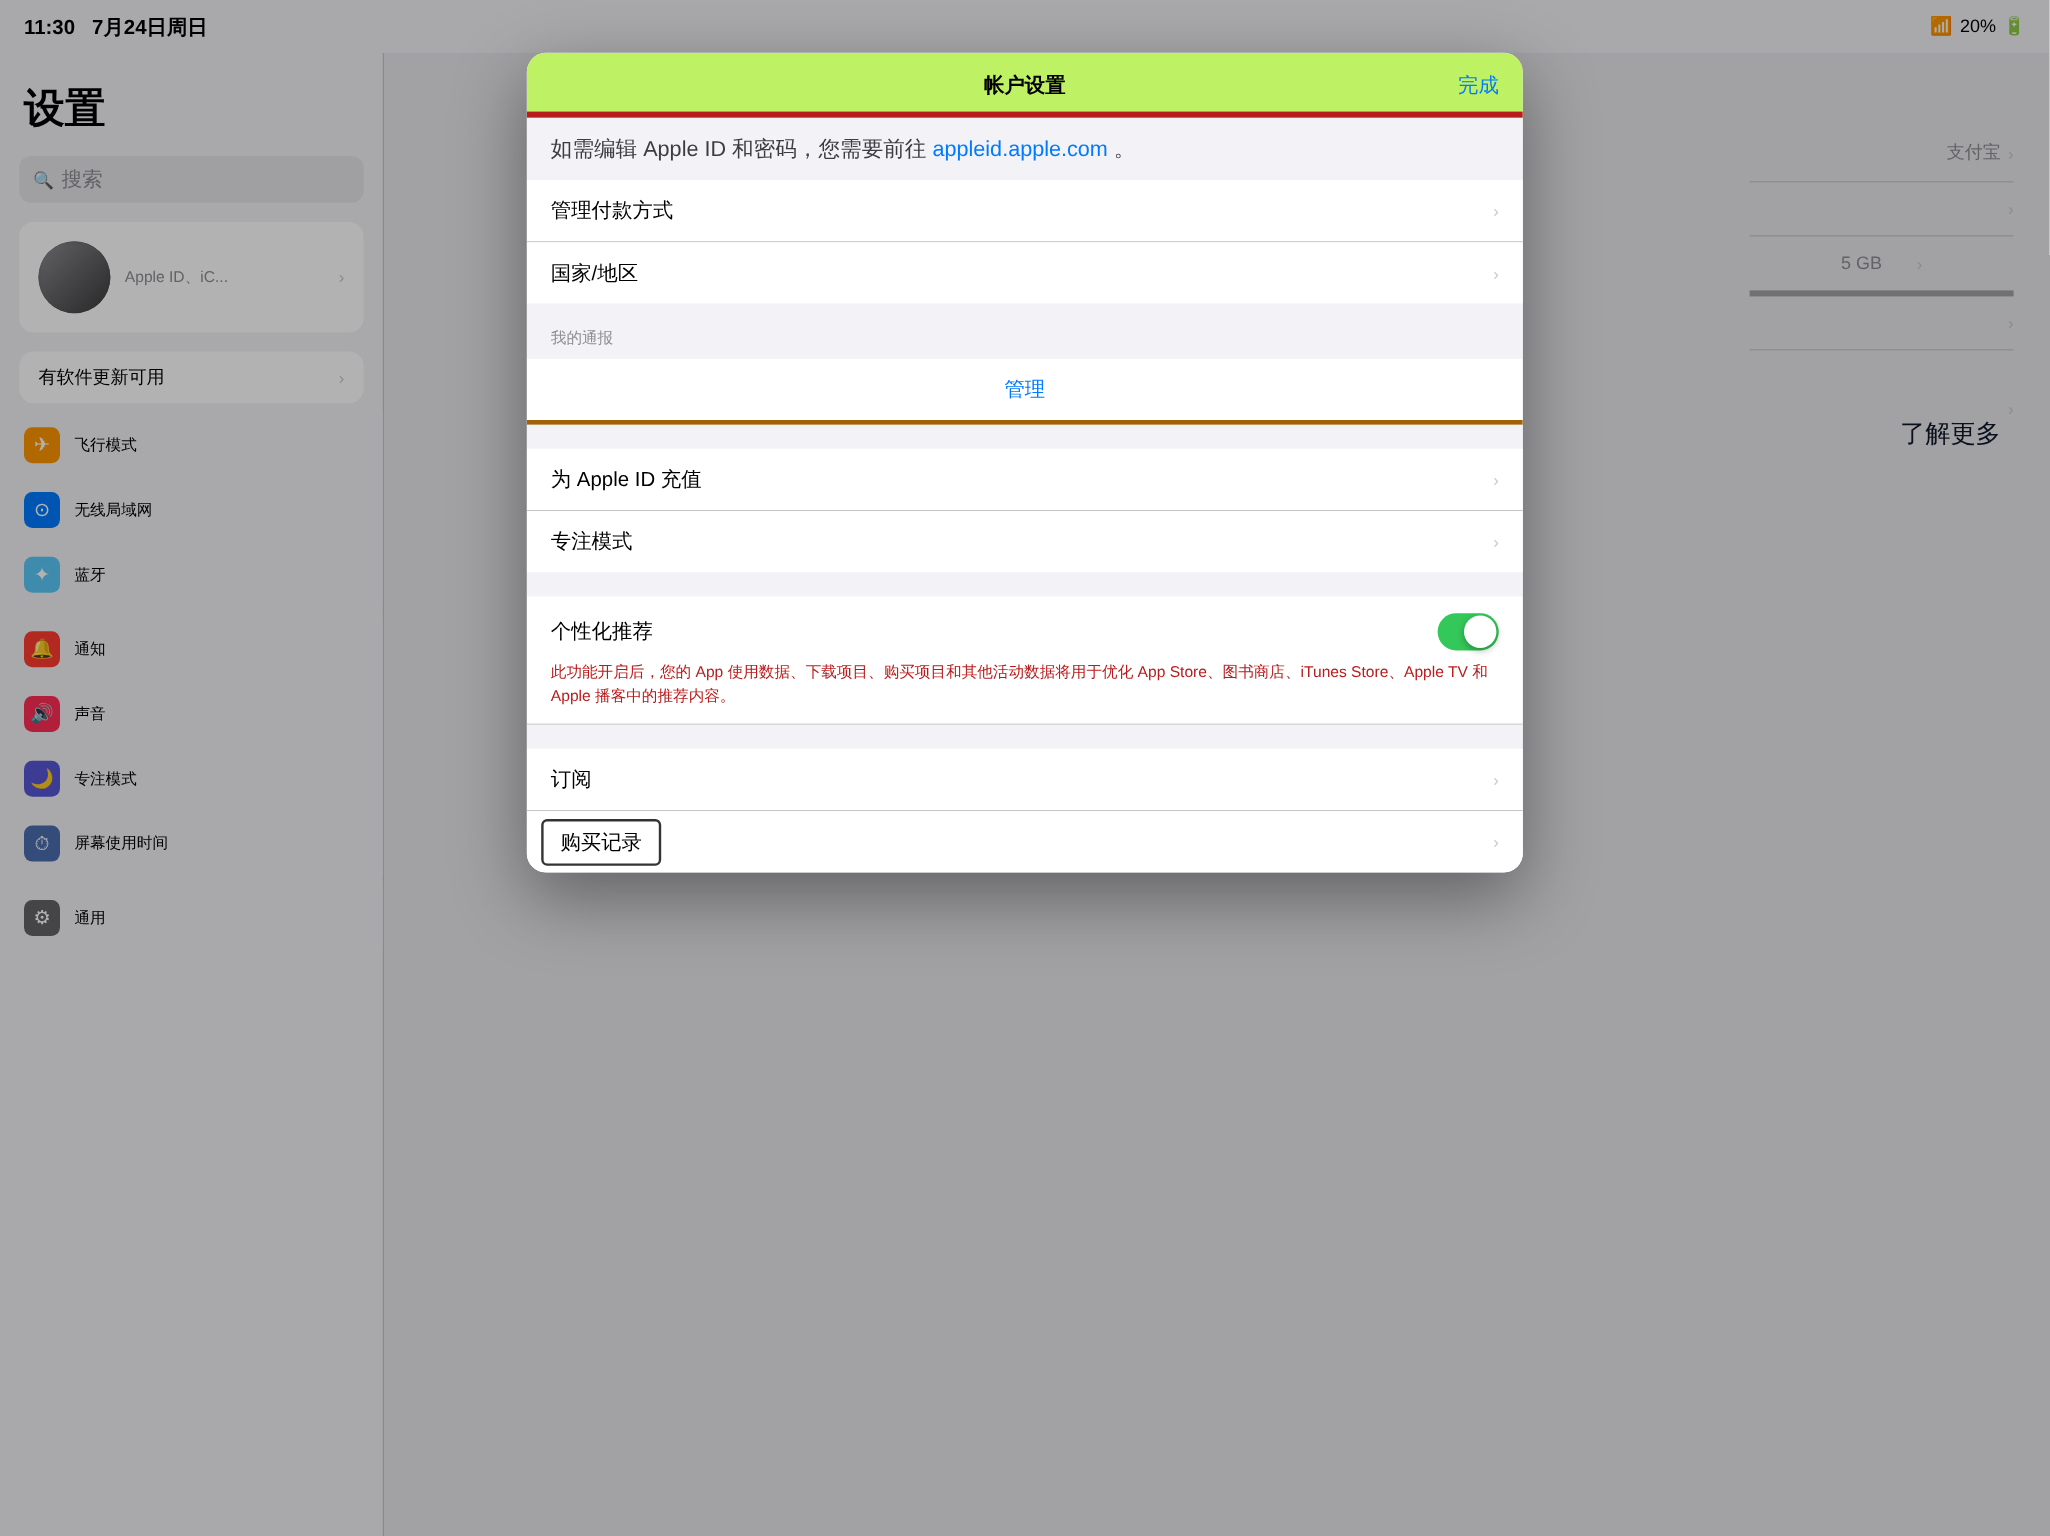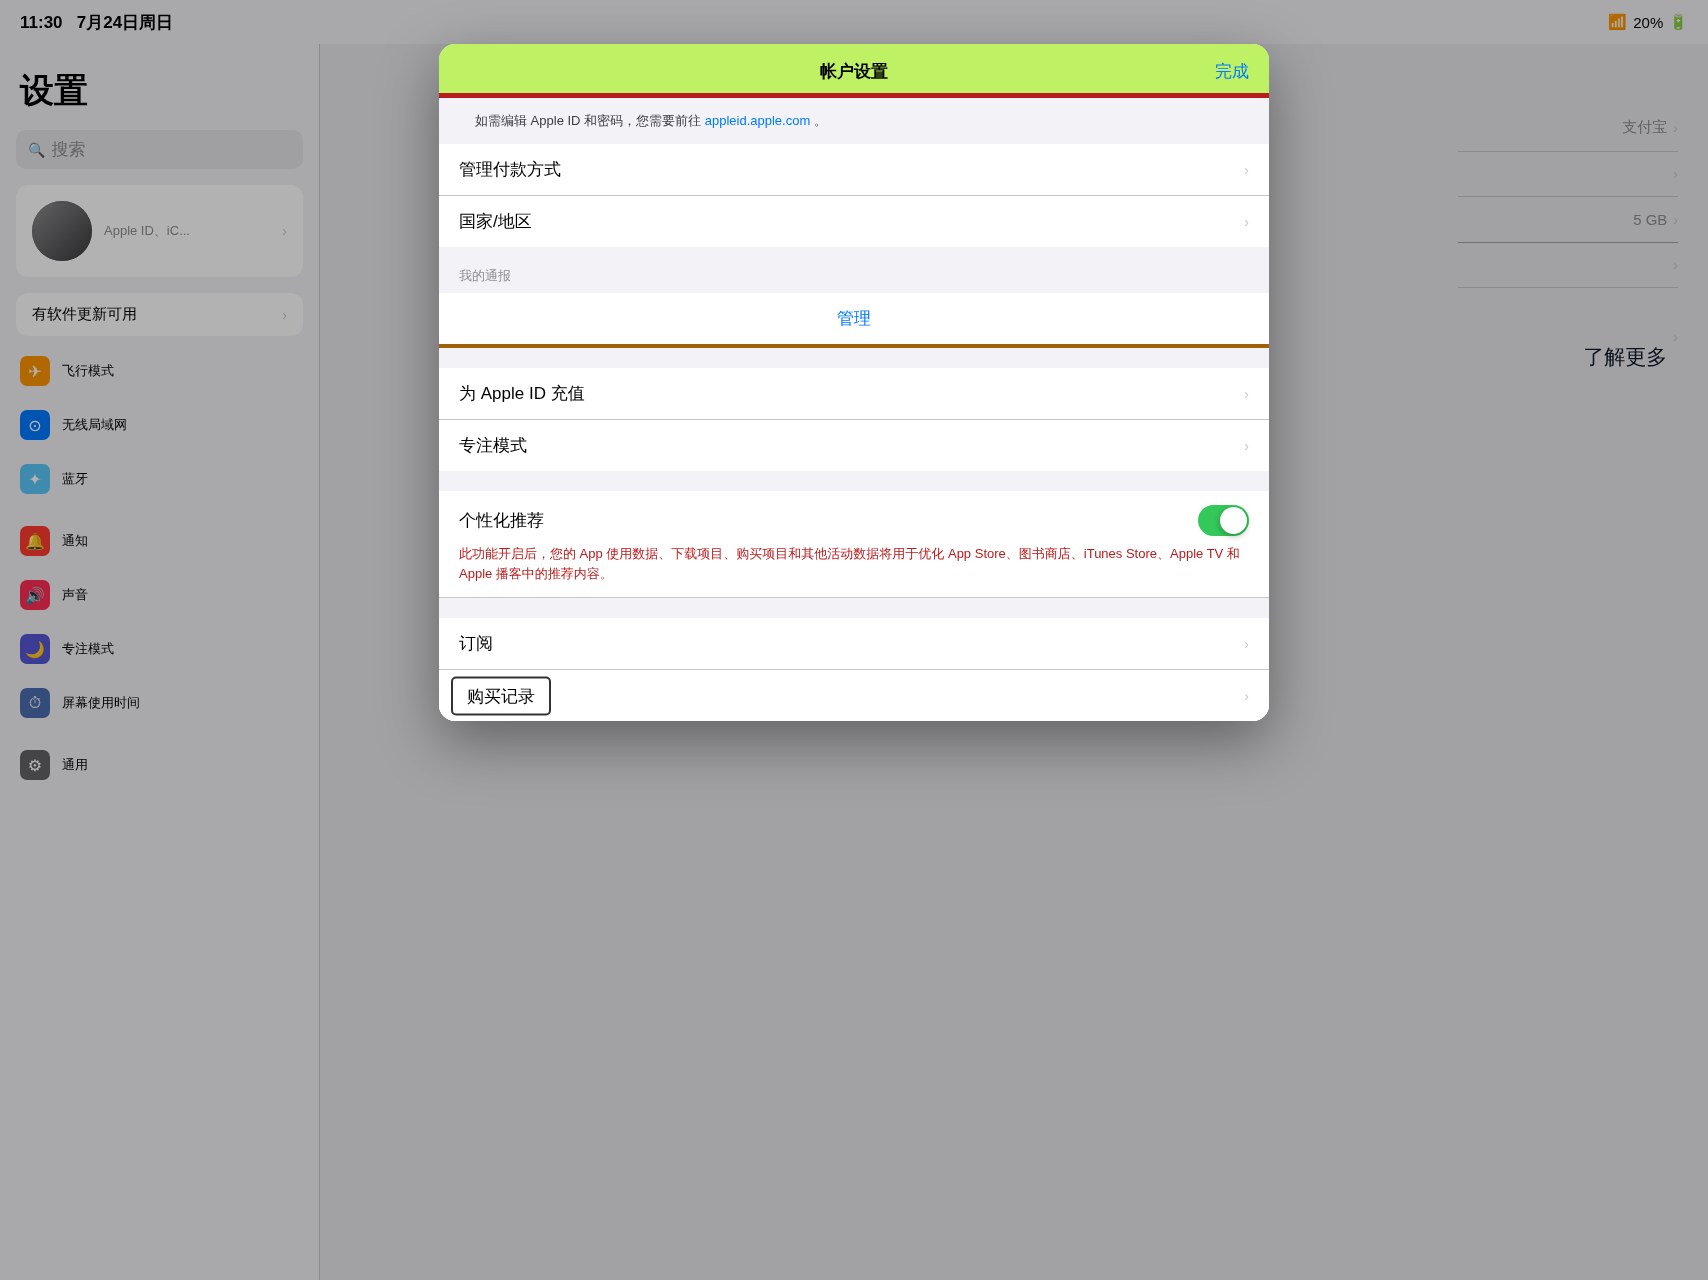--- a/index.html
+++ b/index.html
@@ -241,22 +241,22 @@
     .modal-done {
       position: absolute;
       right: 20px;
       font-size: 17px;
       color: #007aff;
       font-weight: 400;
       cursor: pointer;
     }
 
     .modal-info-text {
-      padding: 14px 36px;
-      font-size: 13px;
+      padding: 14px 20px;
+      font-size: 18px;
       color: #3c3c43;
       background: #f2f2f7;
     }
 
     .modal-info-text a {
       color: #007aff;
       text-decoration: none;
     }
 
     .modal-list {
@@ -451,21 +451,21 @@
   <div class="settings-main">
 
     <div style="position:absolute; right:30px; top:60px; display:flex; flex-direction:column; gap:0;">
       <div style="display:flex;align-items:center;justify-content:flex-end;padding:14px 0;border-bottom:1px solid #c6c6c8;width:220px;">
         <span style="font-size:15px;color:#8e8e93;margin-right:6px;">支付宝</span>
         <span style="color:#c7c7cc;font-size:14px;">›</span>
       </div>
       <div style="display:flex;align-items:center;justify-content:flex-end;padding:14px 0;border-bottom:1px solid #c6c6c8;width:220px;">
         <span style="color:#c7c7cc;font-size:14px;">›</span>
       </div>
-      <div style="display:flex;align-items:center;justify-content:flex-end;padding:14px 0;border-bottom:1px solid #a3a3a3;width:220px;">
+      <div style="display:flex;align-items:center;justify-content:center;padding:14px 0;border-bottom:5px solid #a3a3a3;width:220px;gap:23px;">
         <span style="font-size:15px;color:#8e8e93;margin-right:6px;">5 GB</span>
         <span style="color:#c7c7cc;font-size:14px;">›</span>
       </div>
       <div style="display:flex;align-items:center;justify-content:flex-end;padding:14px 0;border-bottom:1px solid #c6c6c8;width:220px;">
         <span style="color:#c7c7cc;font-size:14px;">›</span>
       </div>
       <div style="display:flex;align-items:center;justify-content:flex-end;padding:14px 0;width:220px;">
         <span style="font-size:21px;color:#0f172a;margin-right:6px;margin-top:41px;">了解更多</span>
         <span style="color:#c7c7cc;font-size:14px;">›</span>
       </div>

